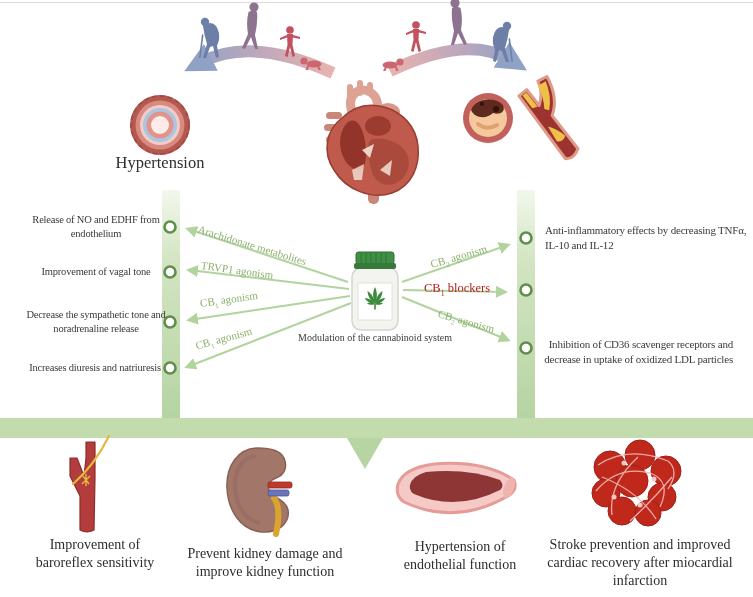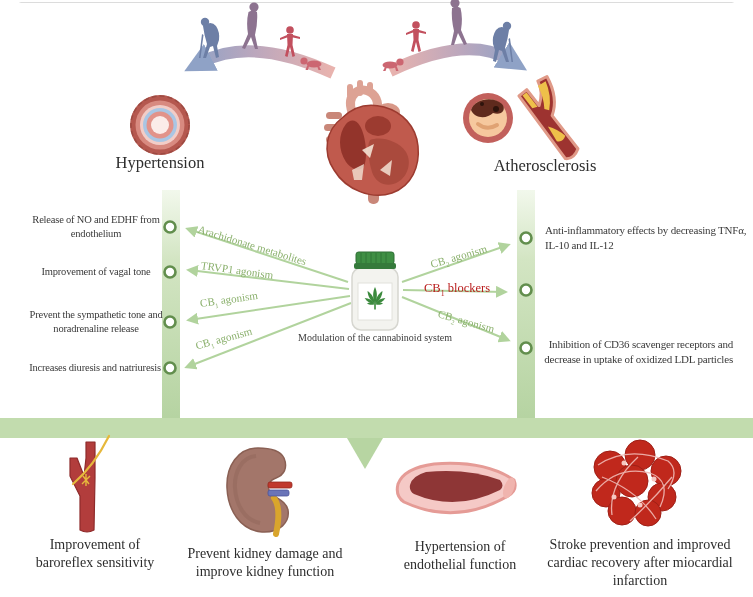--- a/index.html
+++ b/index.html
@@ -1,18 +1,18 @@
 <!DOCTYPE html>
 <html><head>
 <meta charset="utf-8">
 <style>
   html,body{margin:0;padding:0;background:#ffffff;}
   .canvas{
     position:relative;width:753px;height:597px;background:#ffffff;overflow:hidden;
-    font-family:"Liberation Serif", serif;color:#333;border-radius:32px;
+    font-family:"Liberation Serif", serif;color:#333;
   }
   .svg-layer{position:absolute;left:0;top:0;width:753px;height:597px;}
   .txt{position:absolute;color:#3a3a3a;}
   .cond-label{font-size:16.5px;color:#2e2e2e;text-align:center;}
   .list-l{font-size:10.5px;line-height:1.35;letter-spacing:-0.2px;text-align:center;margin-left:16px;}
   .list-r{font-size:11px;line-height:1.35;letter-spacing:-0.2px;text-align:left;}
   .mech{font-size:11px;color:#8ab06c;text-align:center;white-space:nowrap;}
   .mech-red{font-size:12.5px;color:#b91c1c;}
   .mech sub,.mech-red sub{font-size:0.62em;}
   .caption{font-size:10px;color:#3a3a3a;text-align:center;}
@@ -232,25 +232,24 @@
       <g fill="#f5c8c2">
         <circle cx="-14" cy="-22" r="2.5"></circle>
           <circle cx="16" cy="-6" r="2.5"></circle>
         <circle cx="-24" cy="12" r="2.5"></circle>
           <circle cx="2" cy="20" r="2.5"></circle>
       </g>
     </g>
   </svg>
 
   <div class="txt cond-label" style="left:92px;top:153px;width:136px;">Hypertension</div>
-  <div class="txt cond-label" style="left:477px;top:156px;width:136px;">Atherosclerosis</div>
 
   <div class="txt list-l" style="left:5px;top:213px;width:150px;">Release of NO and EDHF from endothelium</div>
   <div class="txt list-l" style="left:5px;top:265px;width:150px;">Improvement of vagal tone</div>
-  <div class="txt list-l" style="left:5px;top:308px;width:150px;">Prevent the sympathetic tone and noradrenaline release</div>
+  <div class="txt list-l" style="left:5px;top:308px;width:150px;">Decrease the sympathetic tone and noradrenaline release</div>
   <div class="txt list-l" style="left:0px;top:361px;width:158px;">Increases diuresis and natriuresis</div>
 
   <div class="txt list-r" style="left:545px;top:223px;width:205px;">Anti-inflammatory effects by decreasing TNFα, IL-10 and IL-12</div>
   <div class="txt list-r" style="left:528px;top:337px;width:205px;text-align:right;">Inhibition of CD36 scavenger receptors and decrease in uptake of oxidized LDL particles</div>
 
   <div class="txt mech" style="left:182px;top:239px;width:140px;transform:rotate(17deg);"><span>Arachidonate metabolites</span><sub></sub><span></span></div>
   <div class="txt mech" style="left:187px;top:264px;width:100px;transform:rotate(8deg);"><span>TRVP1 agonism</span><sub></sub><span></span></div>
   <div class="txt mech" style="left:179px;top:293px;width:100px;transform:rotate(-8deg);"><span>CB</span><sub>1</sub><span> agonism</span></div>
   <div class="txt mech" style="left:174px;top:332px;width:100px;transform:rotate(-15deg);"><span>CB</span><sub>1</sub><span> agonism</span></div>
 

